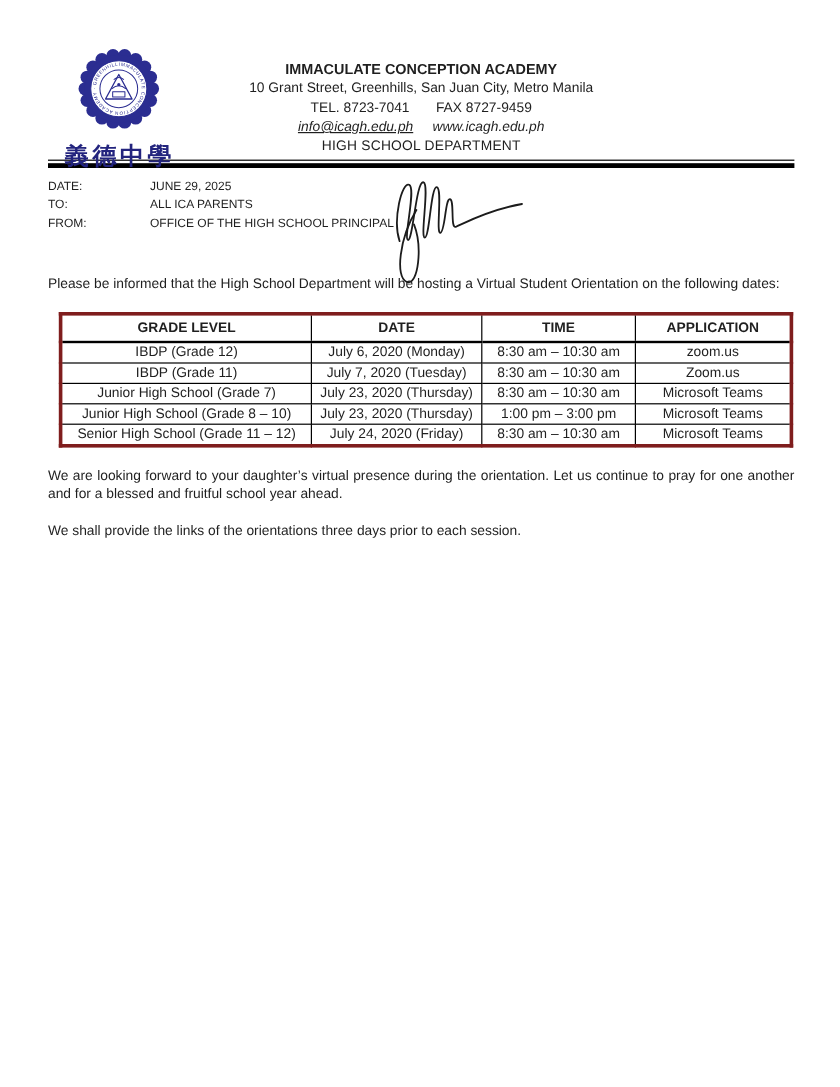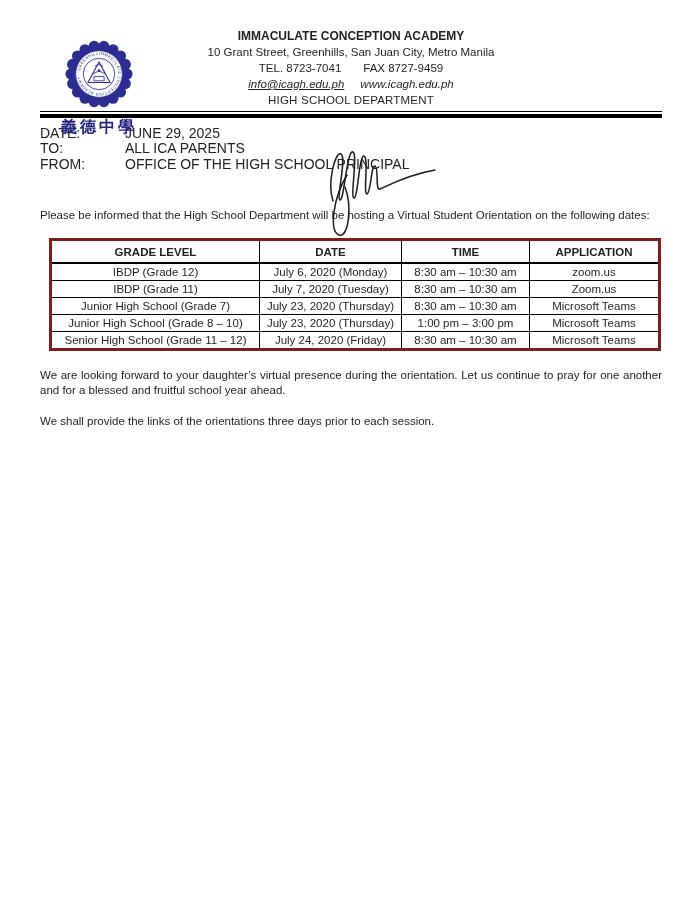--- a/index.html
+++ b/index.html
@@ -15,42 +15,42 @@
 
   
   .logo-block {
     position: absolute; left: 54px; top: 40px; width: 90px;
     text-align: center;
   }
   .seal { display: block; margin: 0 auto; width: 70px; height: 68px; }
   .chinese-name {
     margin-top: 9px;
     font-family: "DejaVu Serif", serif;
-    font-size: 16px; font-weight: bold;
+    font-size: 20px; font-weight: bold;
     color: #23247e; letter-spacing: 3px; white-space: nowrap;
   }
   .header-center {
-    padding-top: 28px;
+    padding-top: 50px;
     text-align: center;
     font-size: 11.5px; line-height: 16px;
   }
   .school-name { font-weight: bold; font-size: 12px; }
   .contact-line .gap { display: inline-block; width: 22px; }
   .email-web { }
   .email-link { font-style: italic; text-decoration: underline; color: #1f1f1f; }
   .website { font-style: italic; margin-left: 16px; }
   .department-line { letter-spacing: 0.2px; }
 
   
   .rule-wrap { margin-top: 3px; }
   .rule-thin { border-top: 1.5px solid #000; }
   .rule-thick { height: 4px; background: #000; margin-top: 1.5px; }
 
   
-  .memo { margin-top: 8px; font-size: 14px; line-height: 15.5px; }
+  .memo { margin-top: 8px; font-size: 10px; line-height: 15.5px; }
   .memo-row { display: flex; }
   .memo-label { width: 85px; flex: none; }
 
   .signature {
     position: absolute; left: 323px; top: 143px;
     width: 118px; height: 102px; pointer-events: none;
   }
 
   
   .para {

